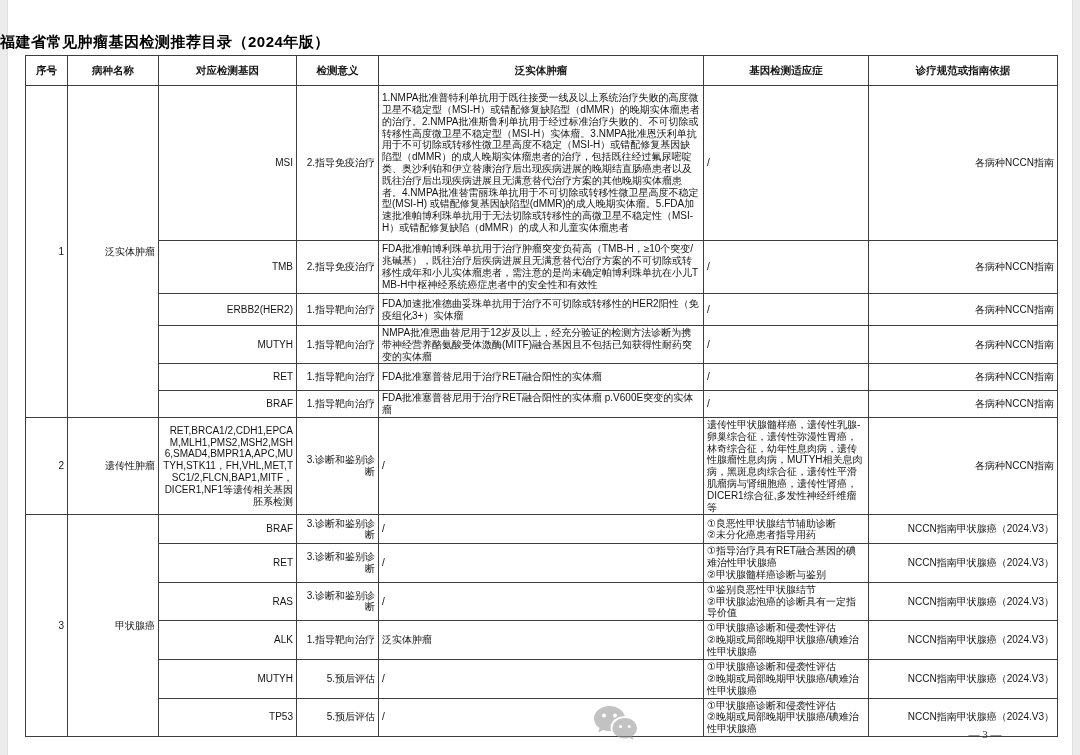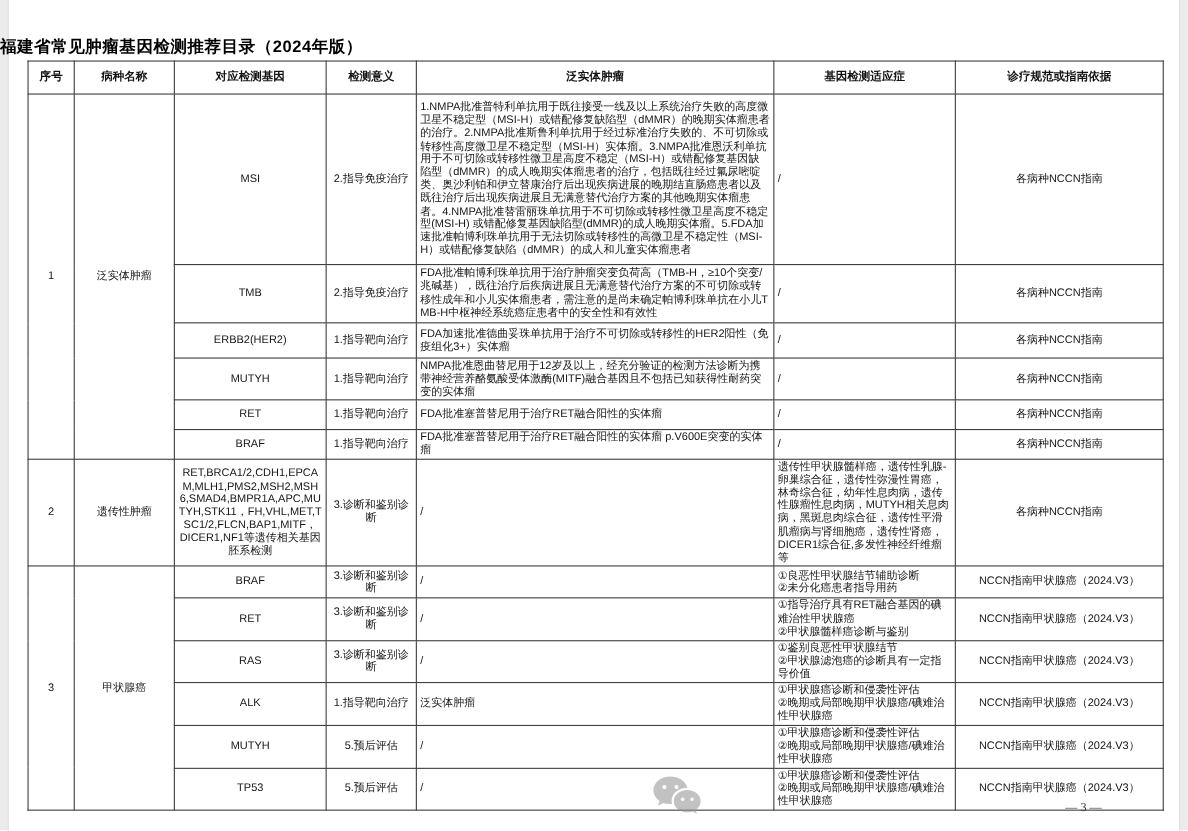--- a/index.html
+++ b/index.html
@@ -18,21 +18,21 @@
   table.doc{
     position:absolute;left:25px;top:55px;width:1032px;
     border-collapse:collapse;table-layout:fixed;
   }
   table.doc th,table.doc td{
     border:1px solid #3e3e3e;
     font-size:10px;line-height:1.18;color:#141414;
     padding:1px 3px;vertical-align:middle;overflow:hidden;
   }
   table.doc th{font-weight:bold;text-align:center;font-size:10.5px;background:#fff;}
-  td.num,td.disease,td.gene,td.sig,td.guid{text-align:center;}
+  td.num,td.disease,td.gene,td.sig,td.guid{text-align:right;}
   td.gene,td.drugs{word-break:break-all;}
   td.drugs{text-align:left;margin-left:21px;}
   td.ind{white-space:pre-line;text-align:left;}
   .watermark{
     position:absolute;left:592px;top:703px;height:46px;
     display:flex;align-items:center;gap:9px;
     color:rgba(150,150,150,.72);pointer-events:none;z-index:5;
   }
   .watermark .wm-text{font-size:28px;letter-spacing:2px;white-space:nowrap;}
   .wm-icon{flex:0 0 auto;opacity:.75;}

